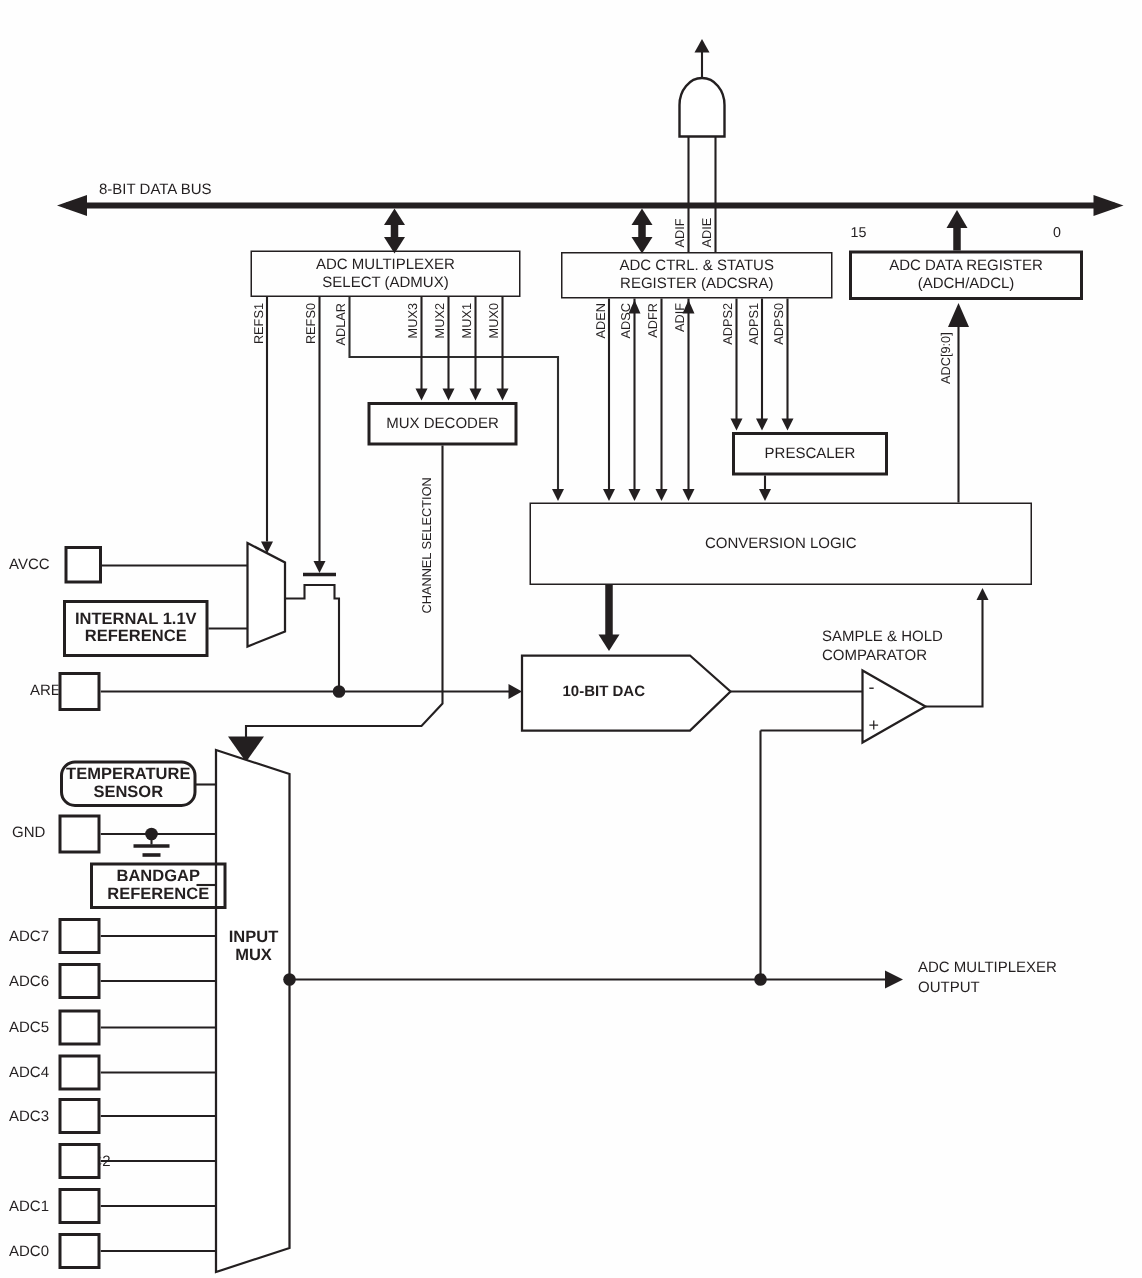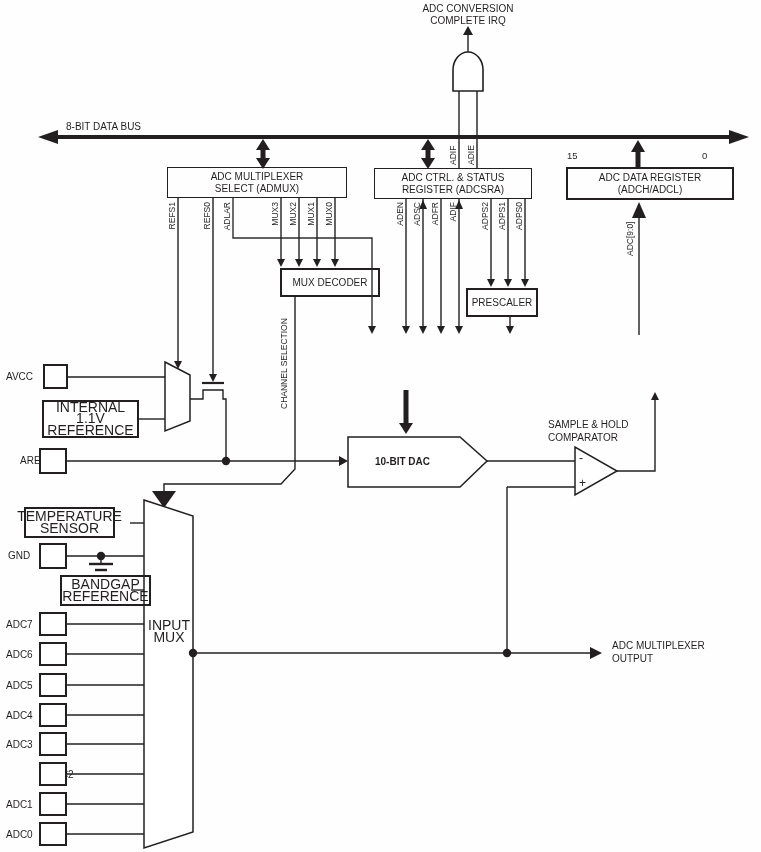--- a/index.html
+++ b/index.html
@@ -5,21 +5,21 @@
   html,body{margin:0;padding:0;background:#ffffff;}
   #stage{position:relative;width:761px;height:852px;background:#fefefe;overflow:hidden;
          font-family:"Liberation Sans",sans-serif;color:#231f20;}
   #wires{position:absolute;left:0;top:0;z-index:1;}
   .lbl{position:absolute;z-index:2;font-size:10px;line-height:12px;white-space:nowrap;color:#231f20;}
   .c{text-align:center;}
   .box{position:absolute;z-index:2;border:1.4px solid #231f20;box-sizing:border-box;
        display:flex;flex-direction:column;align-items:center;justify-content:center;
        text-align:center;font-size:10px;line-height:12px;background:transparent;}
   .bold{border-width:2.6px;}
-  .small{font-size:14px;line-height:11.5px;}
+  .small{font-size:11px;line-height:11.5px;font-weight:bold;}
   .pad{position:absolute;z-index:2;border:2.6px solid #231f20;box-sizing:border-box;background:#fff;}
   svg text{font-family:"Liberation Sans",sans-serif;font-size:8.5px;fill:#231f20;}
   .sym{position:absolute;z-index:3;font-size:12px;line-height:12px;}
 </style>
 </head>
 <body>
 
 <div id="stage">
 
   <svg id="wires" width="761" height="852" viewBox="0 0 761 852" stroke="#231f20" fill="none" stroke-width="1.4">
@@ -186,67 +186,66 @@
       <text transform="translate(522,202) rotate(-90)" text-anchor="end">ADPS0</text>
 
       <text transform="translate(456,165) rotate(-90)">ADIF</text>
       <text transform="translate(474,165) rotate(-90)">ADIE</text>
 
       <text transform="translate(633,256) rotate(-90)">ADC[9:0]</text>
       <text transform="translate(287,409) rotate(-90)">CHANNEL SELECTION</text>
     </g>
   </svg>
 
-  <div class="lbl c" style="left:388px;top:3px;width:160px;">
-    <div>ADC CONVERSION</div>
-    <div>COMPLETE IRQ</div>
-  </div>
 
   <div class="lbl" style="left:66px;top:121px;">8-BIT DATA BUS</div>
 
   <div class="box" style="left:167px;top:167px;width:180px;height:31px;">
     <div>ADC MULTIPLEXER</div>
     <div>SELECT (ADMUX)</div>
   </div>
-  <div class="box" style="left:374px;top:168px;width:158px;height:31px;">
+  <div class="box" style="left:374px;top:168px;width:181px;height:31px;">
     <div>ADC CTRL. &amp; STATUS</div>
     <div>REGISTER (ADCSRA)</div>
   </div>
-  <div class="box bold" style="left:566px;top:167px;width:168px;height:33px;">
+  <div class="box bold" style="left:566px;top:167px;width:156px;height:33px;">
     <div>ADC DATA REGISTER</div>
     <div>(ADCH/ADCL)</div>
   </div>
   <div class="lbl" style="left:567px;top:150px;font-size:9.5px;">15</div>
   <div class="lbl" style="left:702px;top:150px;font-size:9.5px;">0</div>
 
-  <div class="box bold" style="left:245px;top:268px;width:100px;height:29px;margin-left:35px;">
+  <div class="box bold" style="left:245px;top:268px;width:100px;height:29px;">
     <div>MUX DECODER</div>
   </div>
-  <div class="box bold" style="left:466px;top:288px;width:72px;height:29px;">
+  <div class="box bold" style="left:488px;top:288px;width:104px;height:29px;">
     <div>PRESCALER</div>
+  </div>
+  <div class="box" style="left:353px;top:335px;width:335px;height:55px;">
+    <div>CONVERSION LOGIC</div>
   </div>
   <div class="lbl c" style="left:350px;top:456px;width:105px;font-weight:bold;">10-BIT DAC</div>
 
   <div class="lbl" style="left:548px;top:419px;line-height:12.5px;">
     <div>SAMPLE &amp; HOLD</div>
     <div>COMPARATOR</div>
   </div>
   <div class="sym" style="left:579px;top:452px;">-</div>
   <div class="sym" style="left:579px;top:477px;">+</div>
 
   <div class="lbl" style="left:6px;top:371px;">AVCC</div>
   <div class="pad" style="left:43px;top:364px;width:25px;height:25px;"></div>
   <div class="box bold small" style="left:42px;top:400px;width:97px;height:38px;">
     <div>INTERNAL 1.1V</div>
     <div>REFERENCE</div>
   </div>
   <div class="lbl" style="left:20px;top:455px;">AREF</div>
   <div class="pad" style="left:39px;top:448px;width:28px;height:26px;"></div>
 
-  <div class="box bold small" style="left:24px;top:507px;width:91px;height:31px;">
+  <div class="box bold small" style="left:40px;top:507px;width:91px;height:31px;border-radius:10px;">
     <div>TEMPERATURE</div>
     <div>SENSOR</div>
   </div>
   <div class="lbl" style="left:8px;top:550px;">GND</div>
   <div class="pad" style="left:39px;top:543px;width:28px;height:26px;"></div>
   <div class="box bold small" style="left:40px;top:575px;width:91px;height:31px;margin-left:20px;">
     <div>BANDGAP</div>
     <div>REFERENCE</div>
   </div>
 

